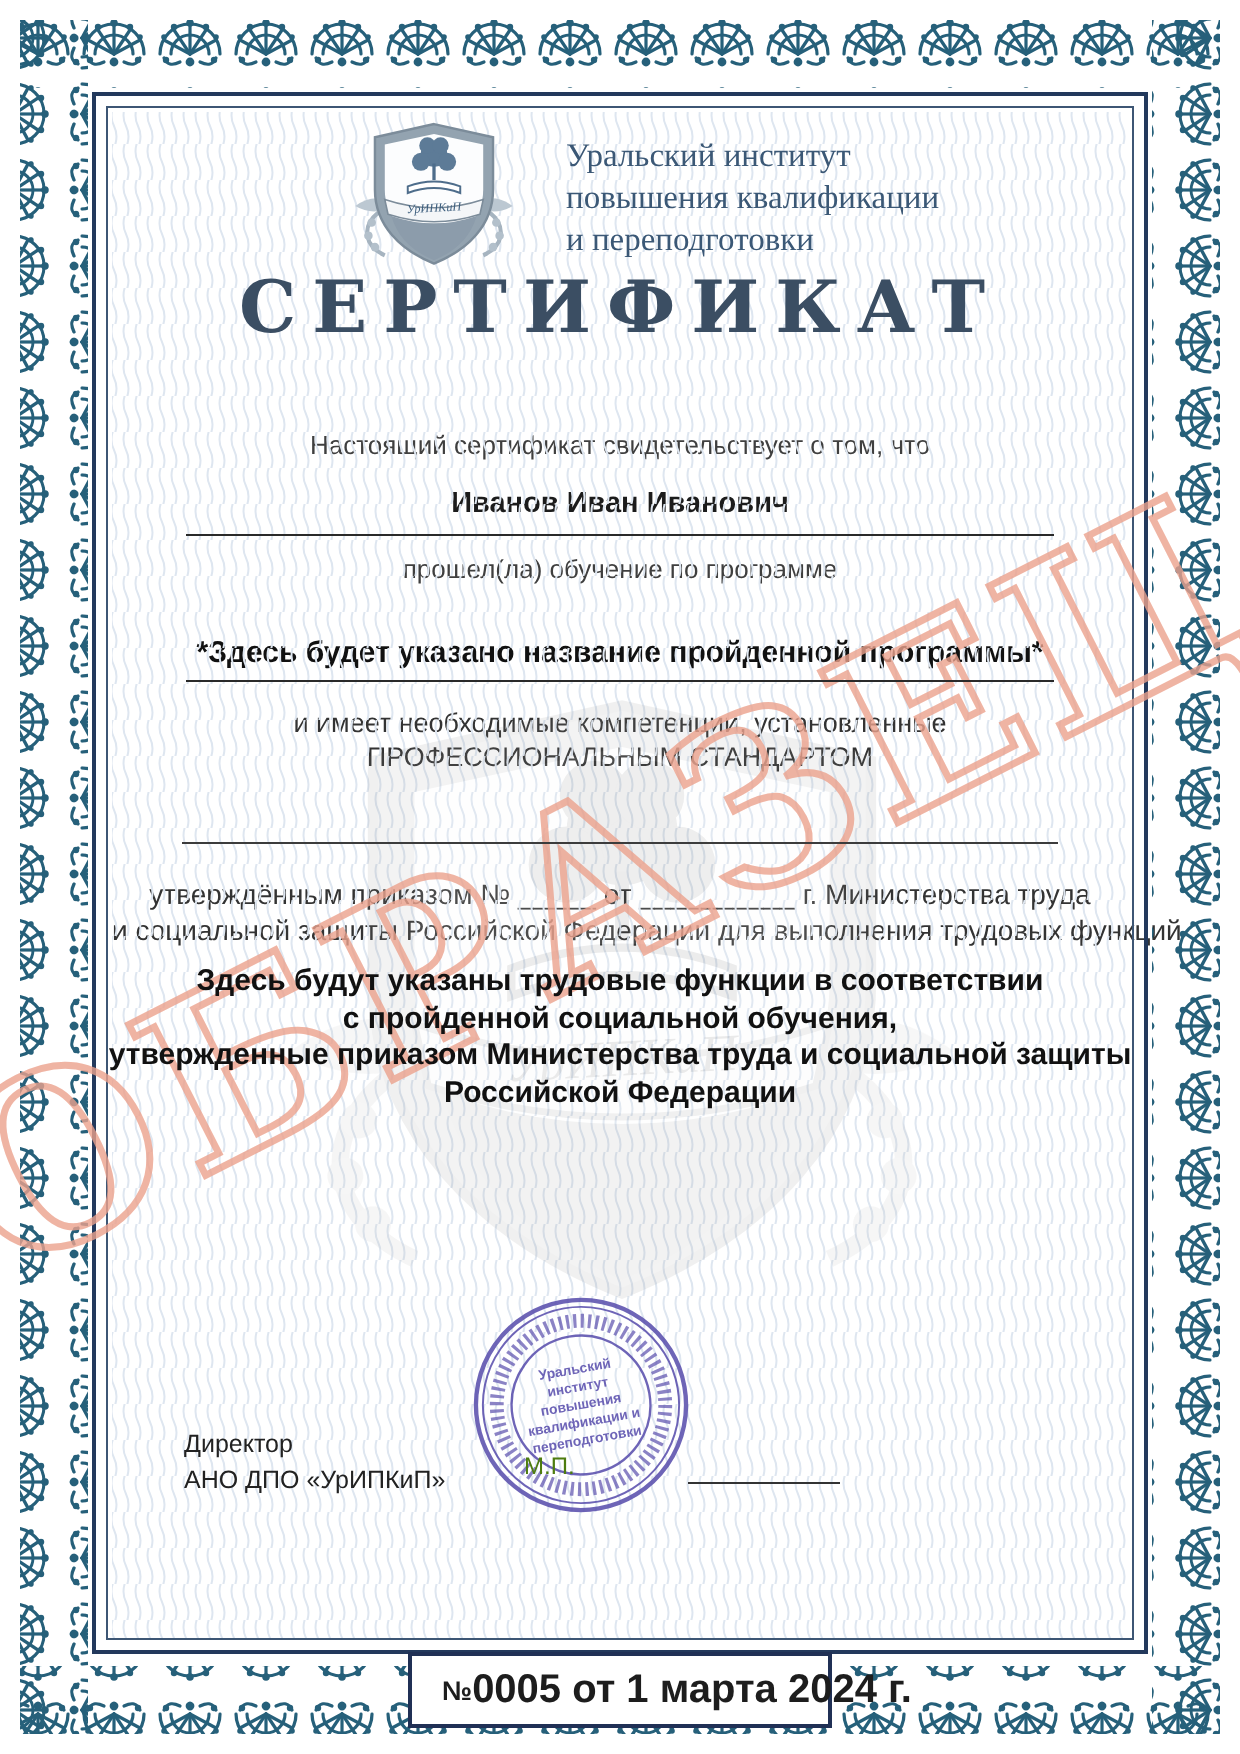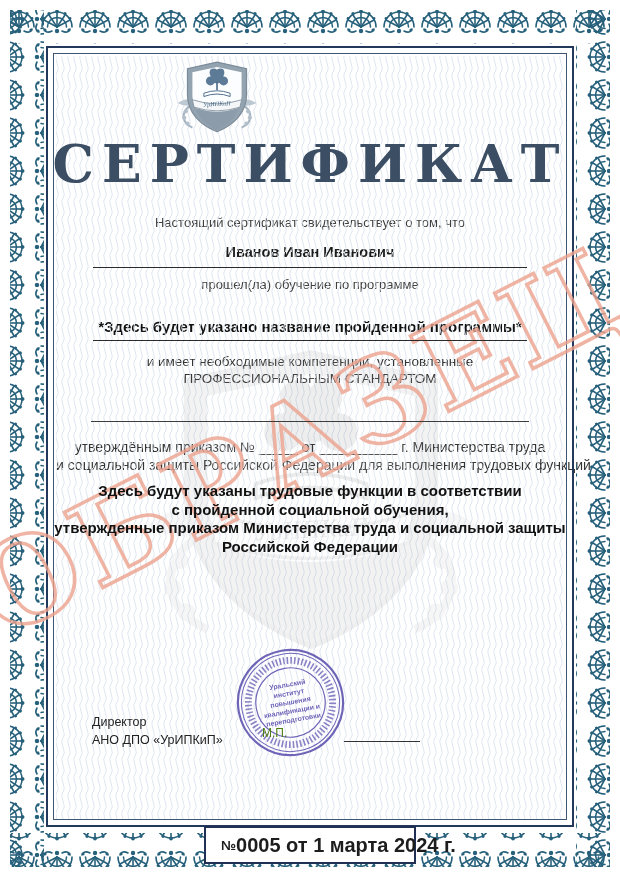--- a/index.html
+++ b/index.html
@@ -13,21 +13,21 @@
   .frame-navy{position:absolute;left:46px;top:46px;right:46px;bottom:50px;
     border:2.5px solid #23395c;box-sizing:border-box;pointer-events:none;z-index:1;}
   .frame-thin{position:absolute;left:53px;top:53px;right:53px;bottom:57px;
     border:1px solid #3d5674;box-sizing:border-box;pointer-events:none;z-index:1;}
   
   .logo-svg{position:absolute;left:176px;top:57px;width:82px;height:79px;z-index:3;}
   .institute{position:absolute;left:283px;top:67px;z-index:3;
     font-family:"Liberation Serif",serif;font-size:16.5px;line-height:21px;
     color:#3b5876;white-space:nowrap;}
   .title{position:absolute;top:133px;left:40px;right:40px;text-align:center;z-index:3;
-    font-family:"DejaVu Serif",serif;font-weight:bold;font-size:52px;
+    font-family:"DejaVu Serif",serif;font-weight:bold;font-size:36px;
     letter-spacing:8px;color:#3b4e63;white-space:nowrap;}
   
   .t13{font-size:13px;color:#3f3f3f;}
   .t135{font-size:13.5px;color:#333;}
   .t14{font-size:14px;color:#333;}
   .bold-name{font-size:14.5px;font-weight:bold;color:#1c1c1c;}
   .bold-prog{font-size:15px;font-weight:bold;color:#111;}
   .rule{position:absolute;height:0;border-top:1.5px solid #2a2a2a;z-index:3;}
   .rule-thin{border-top-width:1.3px;border-top-color:#3c3c3c;}
   .functions{position:absolute;top:482px;left:30px;right:30px;text-align:center;z-index:3;
@@ -138,20 +138,25 @@
     <use href="#logo-shield"></use>
   </svg>
 
   <svg class="wm-svg" width="620" height="877" viewBox="0 0 620 877">
     <text x="318" y="478" transform="rotate(-27 318 478)" text-anchor="middle" font-family="DejaVu Serif, serif" font-weight="bold" font-size="116" letter-spacing="6" fill="none" stroke="#eca28d" stroke-width="3.5" opacity="0.8">ОБРАЗЕЦ</text>
   </svg>
 
   <svg class="logo-svg" viewBox="0 0 100 96">
     <use href="#logo-shield"></use>
   </svg>
+  <div class="institute">
+    <div>Уральский институт</div>
+    <div>повышения квалификации</div>
+    <div>и переподготовки</div>
+  </div>
 
   <div class="title">СЕРТИФИКАТ</div>
 
   <div class="abs ctr t13" style="top:215px">Настоящий сертификат свидетельствует о том, что</div>
   <div class="abs ctr bold-name" style="top:244px">Иванов Иван Иванович</div>
   <div class="rule" style="top:267px;left:93px;width:434px"></div>
   <div class="abs ctr t13" style="top:277px">прошел(ла) обучение по программе</div>
   <div class="abs ctr bold-prog" style="top:318px">*Здесь будет указано название пройденной программы*</div>
   <div class="rule" style="top:340px;left:93px;width:434px"></div>
   <div class="abs ctr t135" style="top:354px">и имеет необходимые компетенции, установленные</div>

